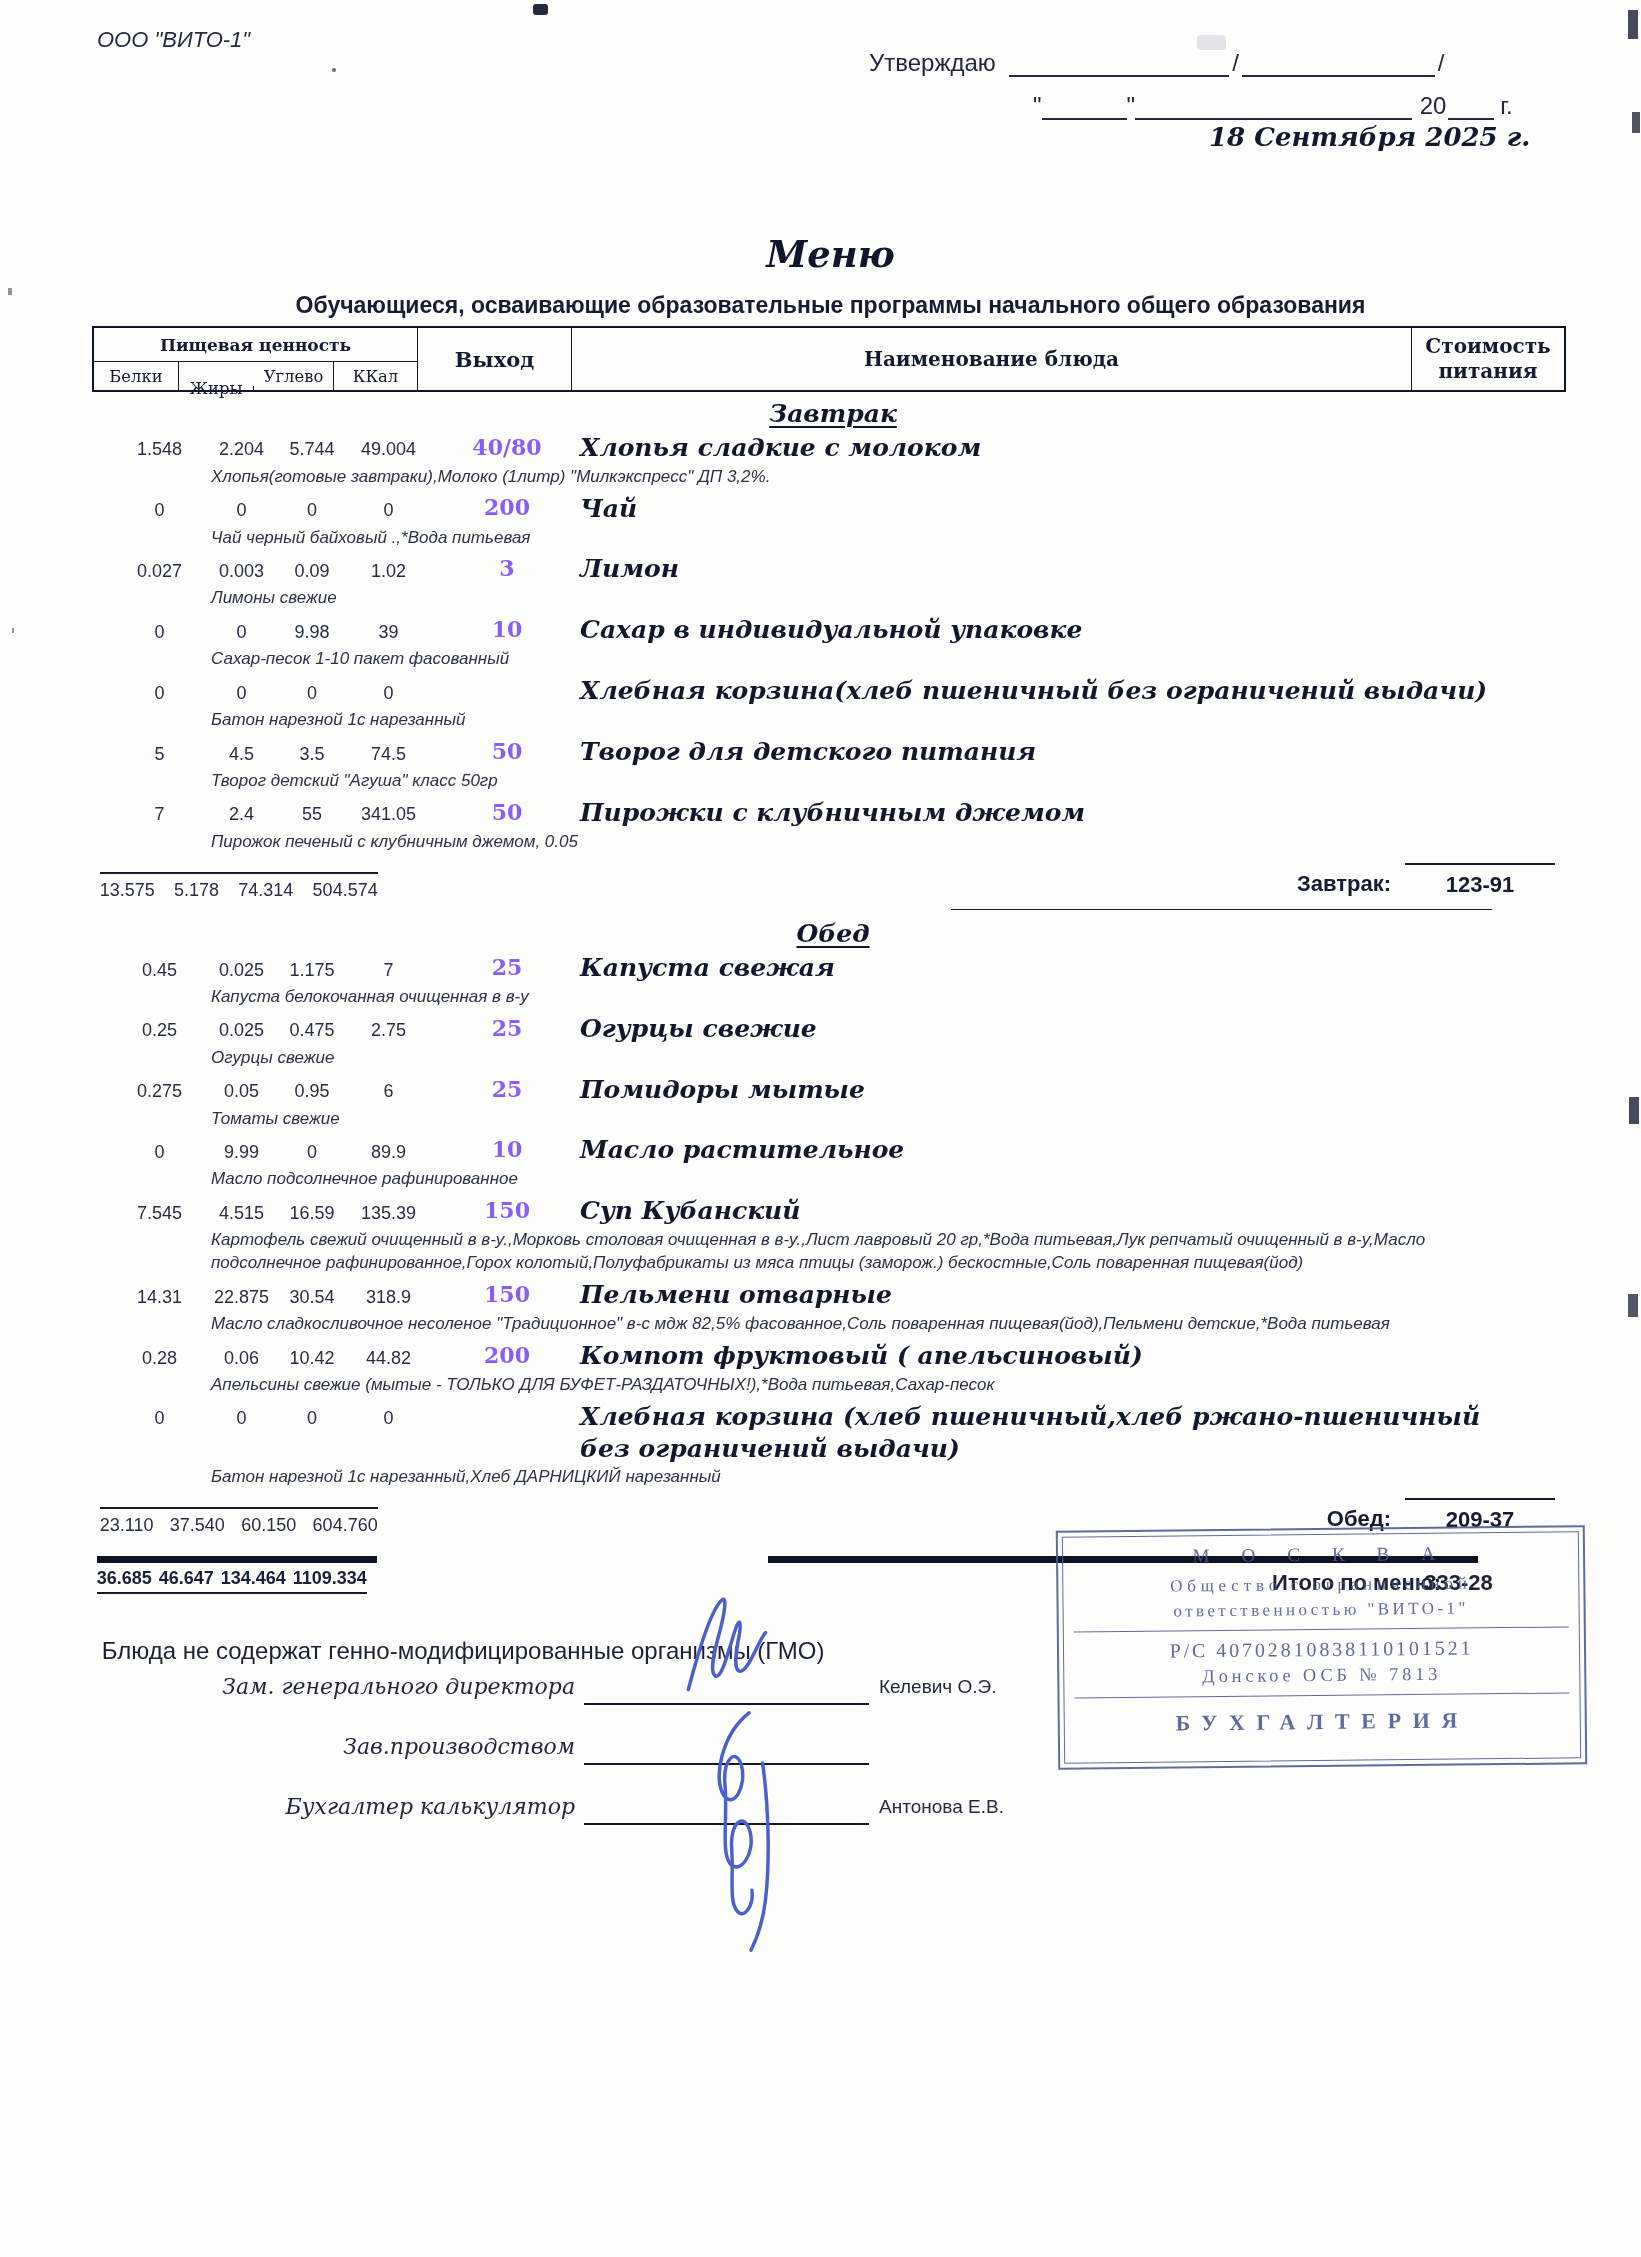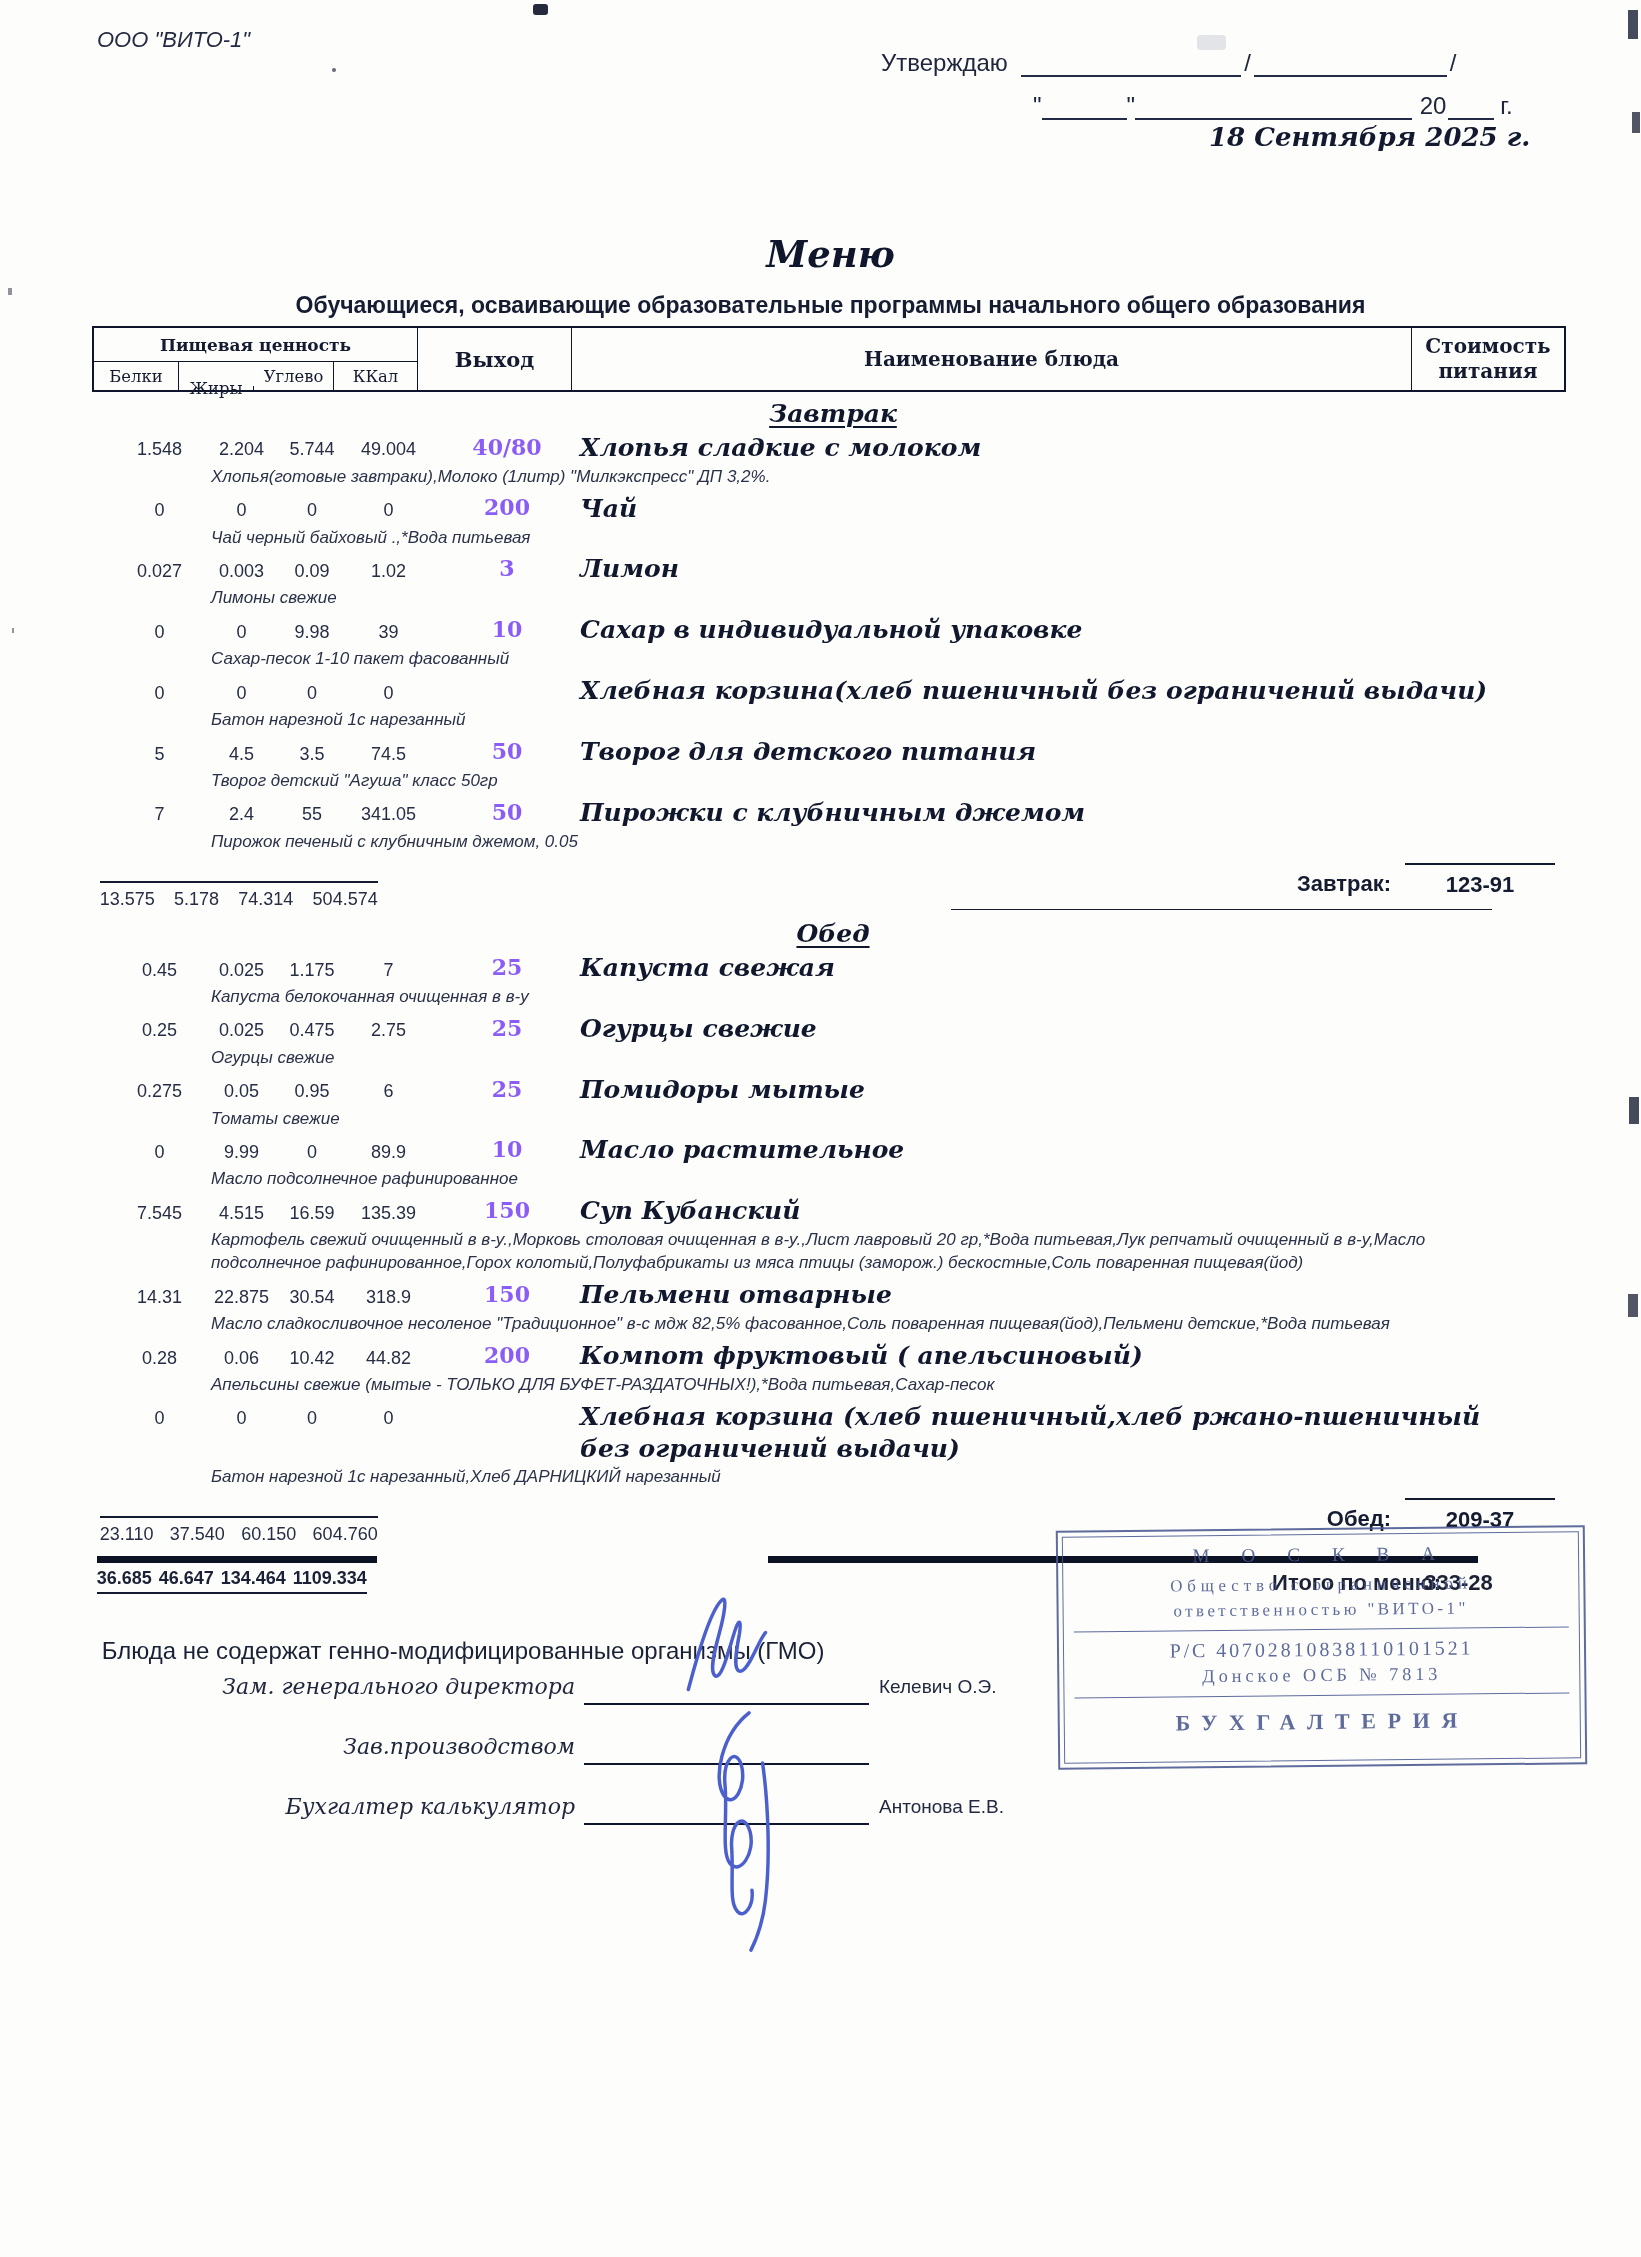--- a/index.html
+++ b/index.html
@@ -1,21 +1,21 @@
 <!DOCTYPE html>
 <html><head>
 <meta charset="utf-8">
 <style>
   html,body{margin:0;padding:0;background:#9a9aa0;}
   .page{position:relative;width:1641px;height:2257px;margin:0 auto;background:#fdfdfc;
         font-family:"Liberation Sans",sans-serif;color:#1c2134;overflow:hidden;}
   
   .org{position:absolute;top:27px;left:97px;font-style:italic;font-size:22px;color:#242b40;}
   .approve{position:absolute;top:46px;left:869px;width:753px;font-size:24px;color:#20273d;}
-  .approve-row{display:flex;align-items:flex-end;margin-left:12px;}
+  .approve-row{display:flex;align-items:flex-end;}
   .approve-row2{margin-top:11.6px;margin-left:164px;}
   .sline{display:inline-block;border-bottom:2.4px solid #232b47;height:29px;}
   .sl1{width:220px;margin-left:13.5px;}
   .sl2{width:193px;}
   .slash{padding:0 2.9px;}
   .qline{width:85px;}
   .lline{width:277px;}
   .yline{width:46px;margin-right:5.8px;}
   .yearp{margin-left:7.7px;margin-right:1.9px;}
   .date-line{position:absolute;top:122px;left:1209px;width:348px;
@@ -48,21 +48,21 @@
   .n1{left:14.5px;width:106px;}
   .n2{left:106px;width:87px;}
   .n3{left:179px;width:82px;}
   .n4{left:246px;width:101px;}
   .portion{position:absolute;left:357px;width:116px;top:1.9px;text-align:center;
            font-family:"DejaVu Serif",serif;font-weight:bold;font-size:22px;color:#8b5cf6;}
   .dish{display:block;font-family:"DejaVu Serif",serif;font-style:italic;font-weight:bold;
         font-size:25px;line-height:1.28;max-width:932px;color:#11182d;white-space:pre-line;}
   .ingr{margin:1px 0 2.9px 119px;font-style:italic;font-size:17px;line-height:1.35;max-width:1318px;color:#2b3248;}
   .totals-row{position:relative;height:52px;margin-top:7.7px;}
-  .totals-nums{position:absolute;left:7.7px;top:20px;width:278px;border-top:2.4px solid #141b30;padding-top:5.8px;
+  .totals-nums{position:absolute;left:7.7px;top:11px;width:278px;border-top:2.4px solid #141b30;padding-top:5.8px;
                display:flex;justify-content:space-between;font-size:18px;color:#272e44;}
   .totals-label{position:absolute;left:1043px;width:256px;top:9.7px;text-align:right;font-weight:bold;font-size:22px;color:#151c31;}
   .totals-cost{position:absolute;left:1313px;width:150px;top:1.9px;text-align:center;border-top:2.4px solid #141b30;
                padding-top:6.8px;font-weight:bold;font-size:22px;color:#151c31;}
   .totals-underline{position:absolute;left:859px;width:541px;top:48px;border-top:1.9px solid #141b30;}
   
   .grand{position:relative;height:64px;margin-top:1.9px;}
   .bar-left{position:absolute;left:4.8px;top:5.8px;width:280px;height:6.8px;background:#0d1324;}
   .bar-right{position:absolute;left:676px;top:5.8px;width:710px;height:6.8px;background:#0d1324;}
   .grand-nums{position:absolute;left:4.8px;top:17.4px;width:270px;display:flex;justify-content:space-between;

